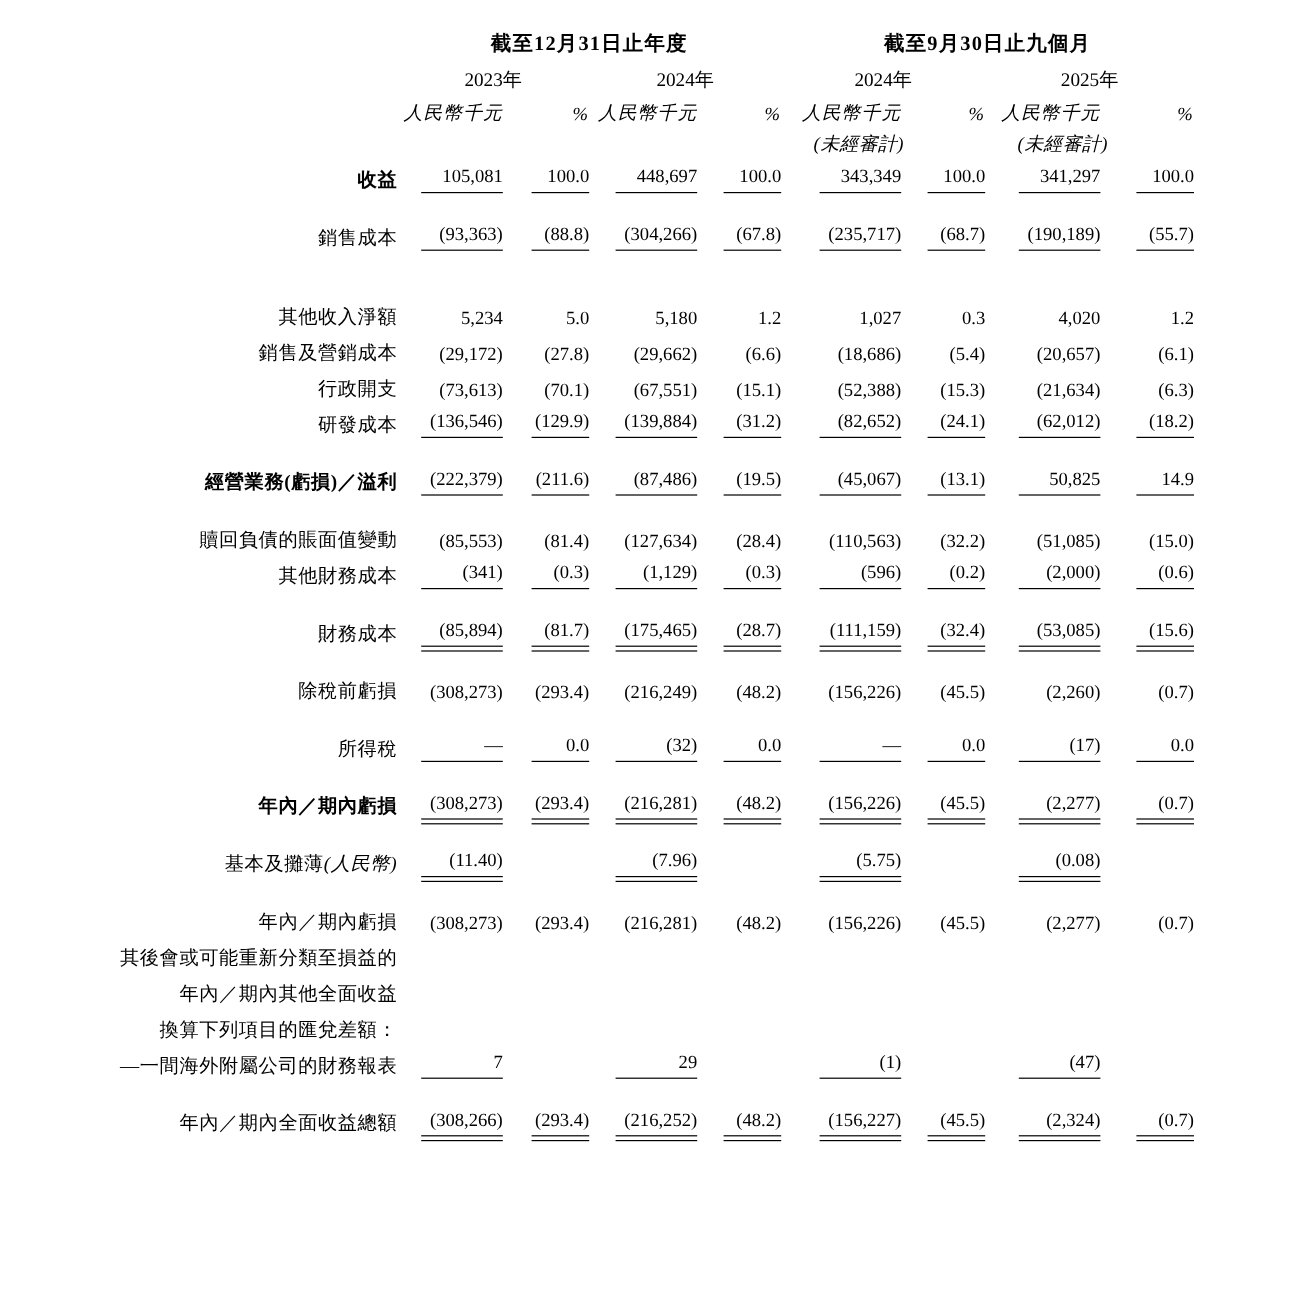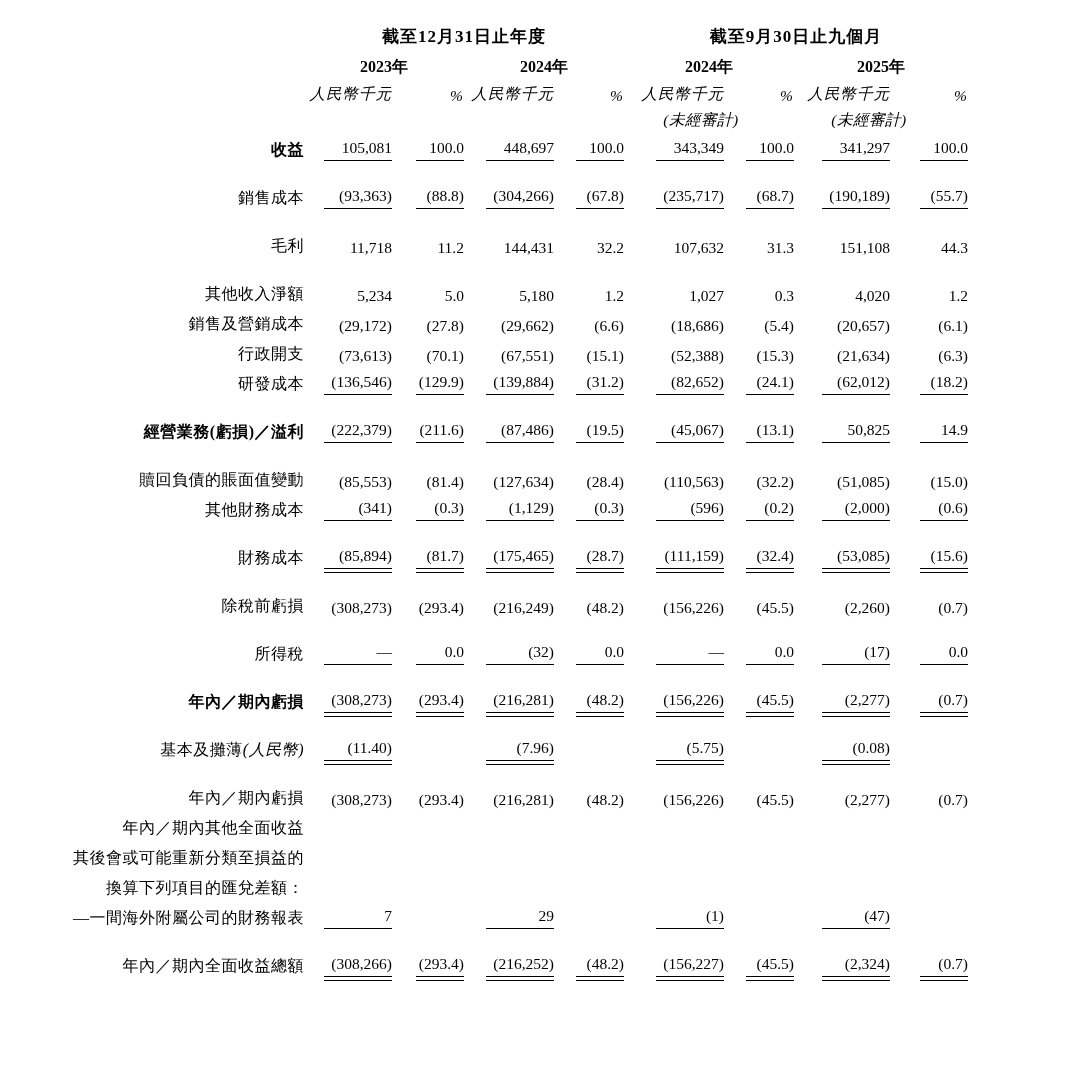--- a/index.html
+++ b/index.html
@@ -8,21 +8,21 @@
     color: #000000;
     font-family: "Liberation Serif", "DejaVu Serif", serif;
   }
   .page {
     position: relative;
     width: 1080px;
     height: 1090px;
     background: #ffffff;
     overflow: hidden;
     box-sizing: border-box;
-    padding: 14px 0 0 48px;
+    padding: 14px 0 0 75px;
   }
   table.fin {
     border-collapse: collapse;
     table-layout: fixed;
     width: 920px;
   }
   col.c-label { width: 256px; }
   col.c-a1 { width: 88px; }
   col.c-p1 { width: 72px; }
   col.c-a2 { width: 90px; }
@@ -40,35 +40,35 @@
   thead tr.unaudited-row { height: 26px; }
 
   th.group-title {
     font-weight: bold;
     font-size: 17px;
     text-align: center;
     letter-spacing: 1px;
     white-space: nowrap;
   }
   th.year {
-    font-weight: bold;
+    font-weight: normal;
     font-size: 16px;
     white-space: nowrap;
   }
   td.unit, td.pct-h {
     font-style: italic;
     font-size: 15.5px;
     text-align: right;
     white-space: nowrap;
     letter-spacing: 1px;
   }
   td.unaudited {
     font-style: italic;
     font-size: 15.5px;
-    text-align: center;
+    text-align: left;
     white-space: nowrap;
     letter-spacing: 0.5px;
   }
   td.unaudited .shift {
     position: relative;
     left: 27px;
   }
 
   tbody tr.data-row { height: 30px; }
   tbody tr.spacer { height: 18px; }
@@ -192,31 +192,20 @@
           <td class="amt"><span class="v ul-single">(304,266)</span></td>
           <td class="pct"><span class="v ul-single">(67.8)</span></td>
           <td class="amt"><span class="v ul-single">(235,717)</span></td>
           <td class="pct"><span class="v ul-single">(68.7)</span></td>
           <td class="amt"><span class="v ul-single">(190,189)</span></td>
           <td class="pct"><span class="v ul-single">(55.7)</span></td>
         </tr>
         <tr class="spacer">
           <td colspan="9"></td>
         </tr>
-        <tr class="data-row">
-          <td class="lbl">毛利</td>
-          <td class="amt"><span class="v">11,718</span></td>
-          <td class="pct"><span class="v">11.2</span></td>
-          <td class="amt"><span class="v">144,431</span></td>
-          <td class="pct"><span class="v">32.2</span></td>
-          <td class="amt"><span class="v">107,632</span></td>
-          <td class="pct"><span class="v">31.3</span></td>
-          <td class="amt"><span class="v">151,108</span></td>
-          <td class="pct"><span class="v">44.3</span></td>
-        </tr>
         <tr class="spacer">
           <td colspan="9"></td>
         </tr>
         <tr class="data-row">
           <td class="lbl">其他收入淨額</td>
           <td class="amt"><span class="v">5,234</span></td>
           <td class="pct"><span class="v">5.0</span></td>
           <td class="amt"><span class="v">5,180</span></td>
           <td class="pct"><span class="v">1.2</span></td>
           <td class="amt"><span class="v">1,027</span></td>
@@ -374,32 +363,32 @@
           <td class="amt"><span class="v">(308,273)</span></td>
           <td class="pct"><span class="v">(293.4)</span></td>
           <td class="amt"><span class="v">(216,281)</span></td>
           <td class="pct"><span class="v">(48.2)</span></td>
           <td class="amt"><span class="v">(156,226)</span></td>
           <td class="pct"><span class="v">(45.5)</span></td>
           <td class="amt"><span class="v">(2,277)</span></td>
           <td class="pct"><span class="v">(0.7)</span></td>
         </tr>
         <tr class="data-row">
+          <td class="lbl">其後會或可能重新分類至損益的</td>
+          <td class="amt"></td>
+          <td class="pct"></td>
+          <td class="amt"></td>
+          <td class="pct"></td>
+          <td class="amt"></td>
+          <td class="pct"></td>
+          <td class="amt"></td>
+          <td class="pct"></td>
+        </tr>
+        <tr class="data-row">
           <td class="lbl">年內／期內其他全面收益</td>
-          <td class="amt"></td>
-          <td class="pct"></td>
-          <td class="amt"></td>
-          <td class="pct"></td>
-          <td class="amt"></td>
-          <td class="pct"></td>
-          <td class="amt"></td>
-          <td class="pct"></td>
-        </tr>
-        <tr class="data-row">
-          <td class="lbl">其後會或可能重新分類至損益的</td>
           <td class="amt"></td>
           <td class="pct"></td>
           <td class="amt"></td>
           <td class="pct"></td>
           <td class="amt"></td>
           <td class="pct"></td>
           <td class="amt"></td>
           <td class="pct"></td>
         </tr>
         <tr class="data-row">

